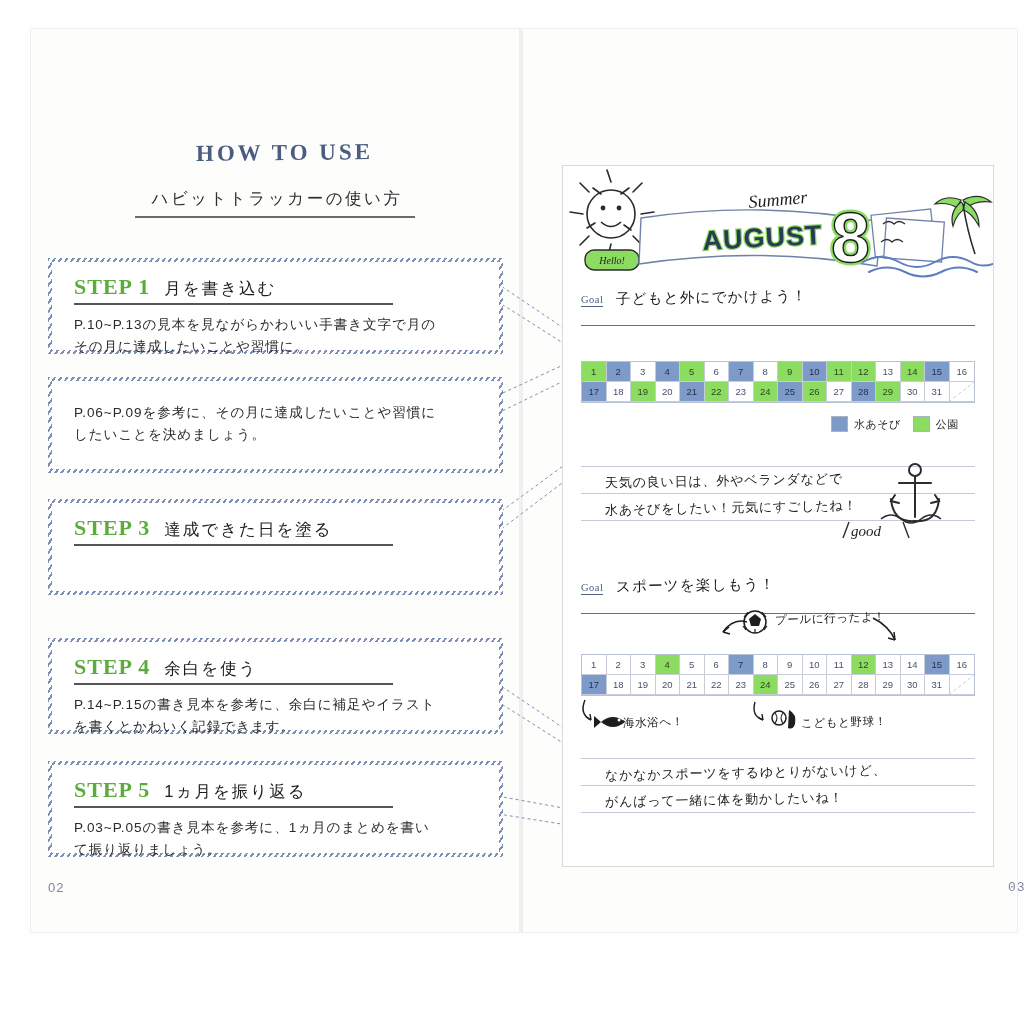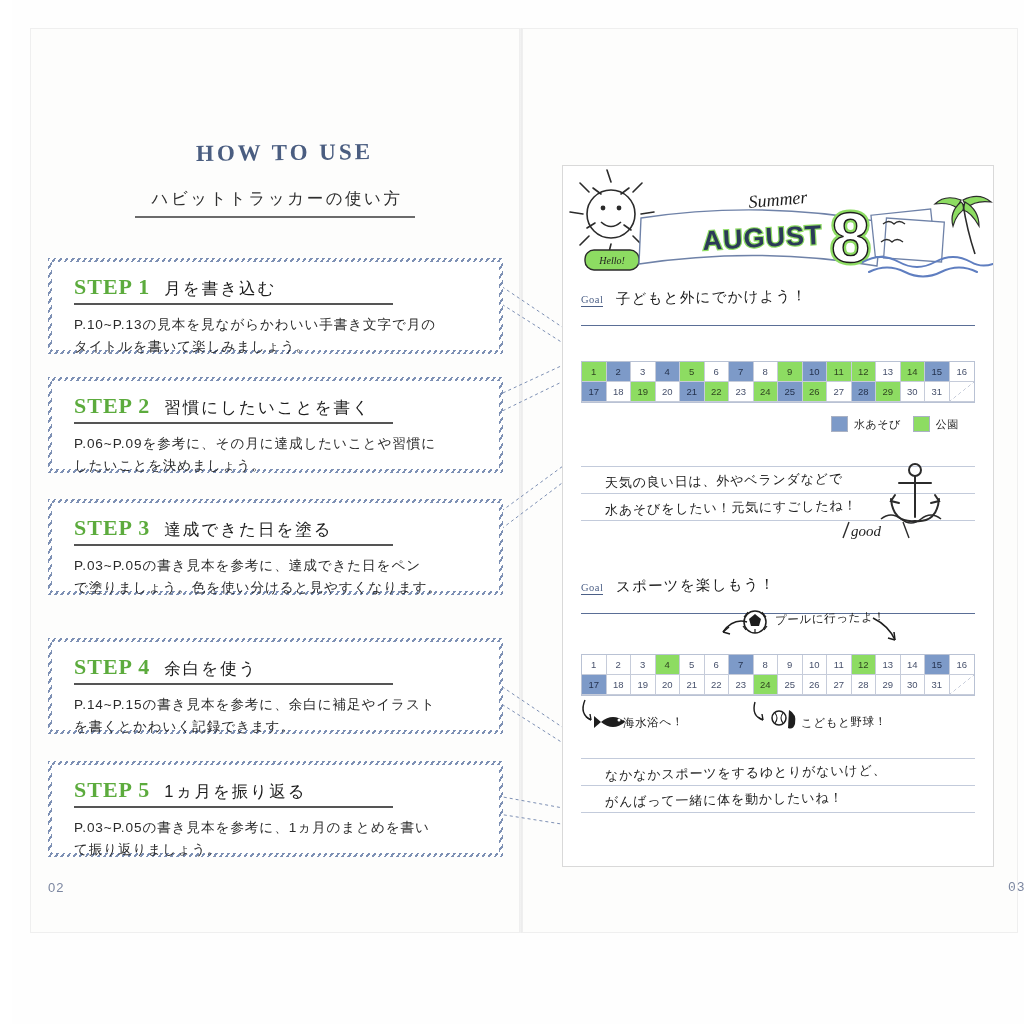--- a/index.html
+++ b/index.html
@@ -141,47 +141,39 @@
   </svg>
 
   <div class="step-box" style="top:258px;height:96px;">
     <div class="step-inner">
       <div class="step-head">
         <span class="step-num">STEP 1</span>
         <span class="step-title">月を書き込む</span>
       </div>
       <div class="step-body">
         <div>P.10~P.13の見本を見ながらかわいい手書き文字で月の</div>
-        <div>タイトルを書いて楽しみましょう。</div>
+        <div>その月に達成したいことや習慣に。</div>
       </div>
     </div>
   </div>
 
   <div class="step-box" style="top:377px;height:96px;">
     <div class="step-inner">
-      <div class="step-head">
-        <span class="step-num">STEP 2</span>
-        <span class="step-title">習慣にしたいことを書く</span>
-      </div>
       <div class="step-body">
         <div>P.06~P.09を参考に、その月に達成したいことや習慣に</div>
         <div>したいことを決めましょう。</div>
       </div>
     </div>
   </div>
 
   <div class="step-box" style="top:499px;height:96px;">
     <div class="step-inner">
       <div class="step-head">
         <span class="step-num">STEP 3</span>
         <span class="step-title">達成できた日を塗る</span>
-      </div>
-      <div class="step-body">
-        <div>P.03~P.05の書き見本を参考に、達成できた日をペン</div>
-        <div>で塗りましょう。色を使い分けると見やすくなります。</div>
       </div>
     </div>
   </div>
 
   <div class="step-box" style="top:638px;height:96px;">
     <div class="step-inner">
       <div class="step-head">
         <span class="step-num">STEP 4</span>
         <span class="step-title">余白を使う</span>
       </div>

